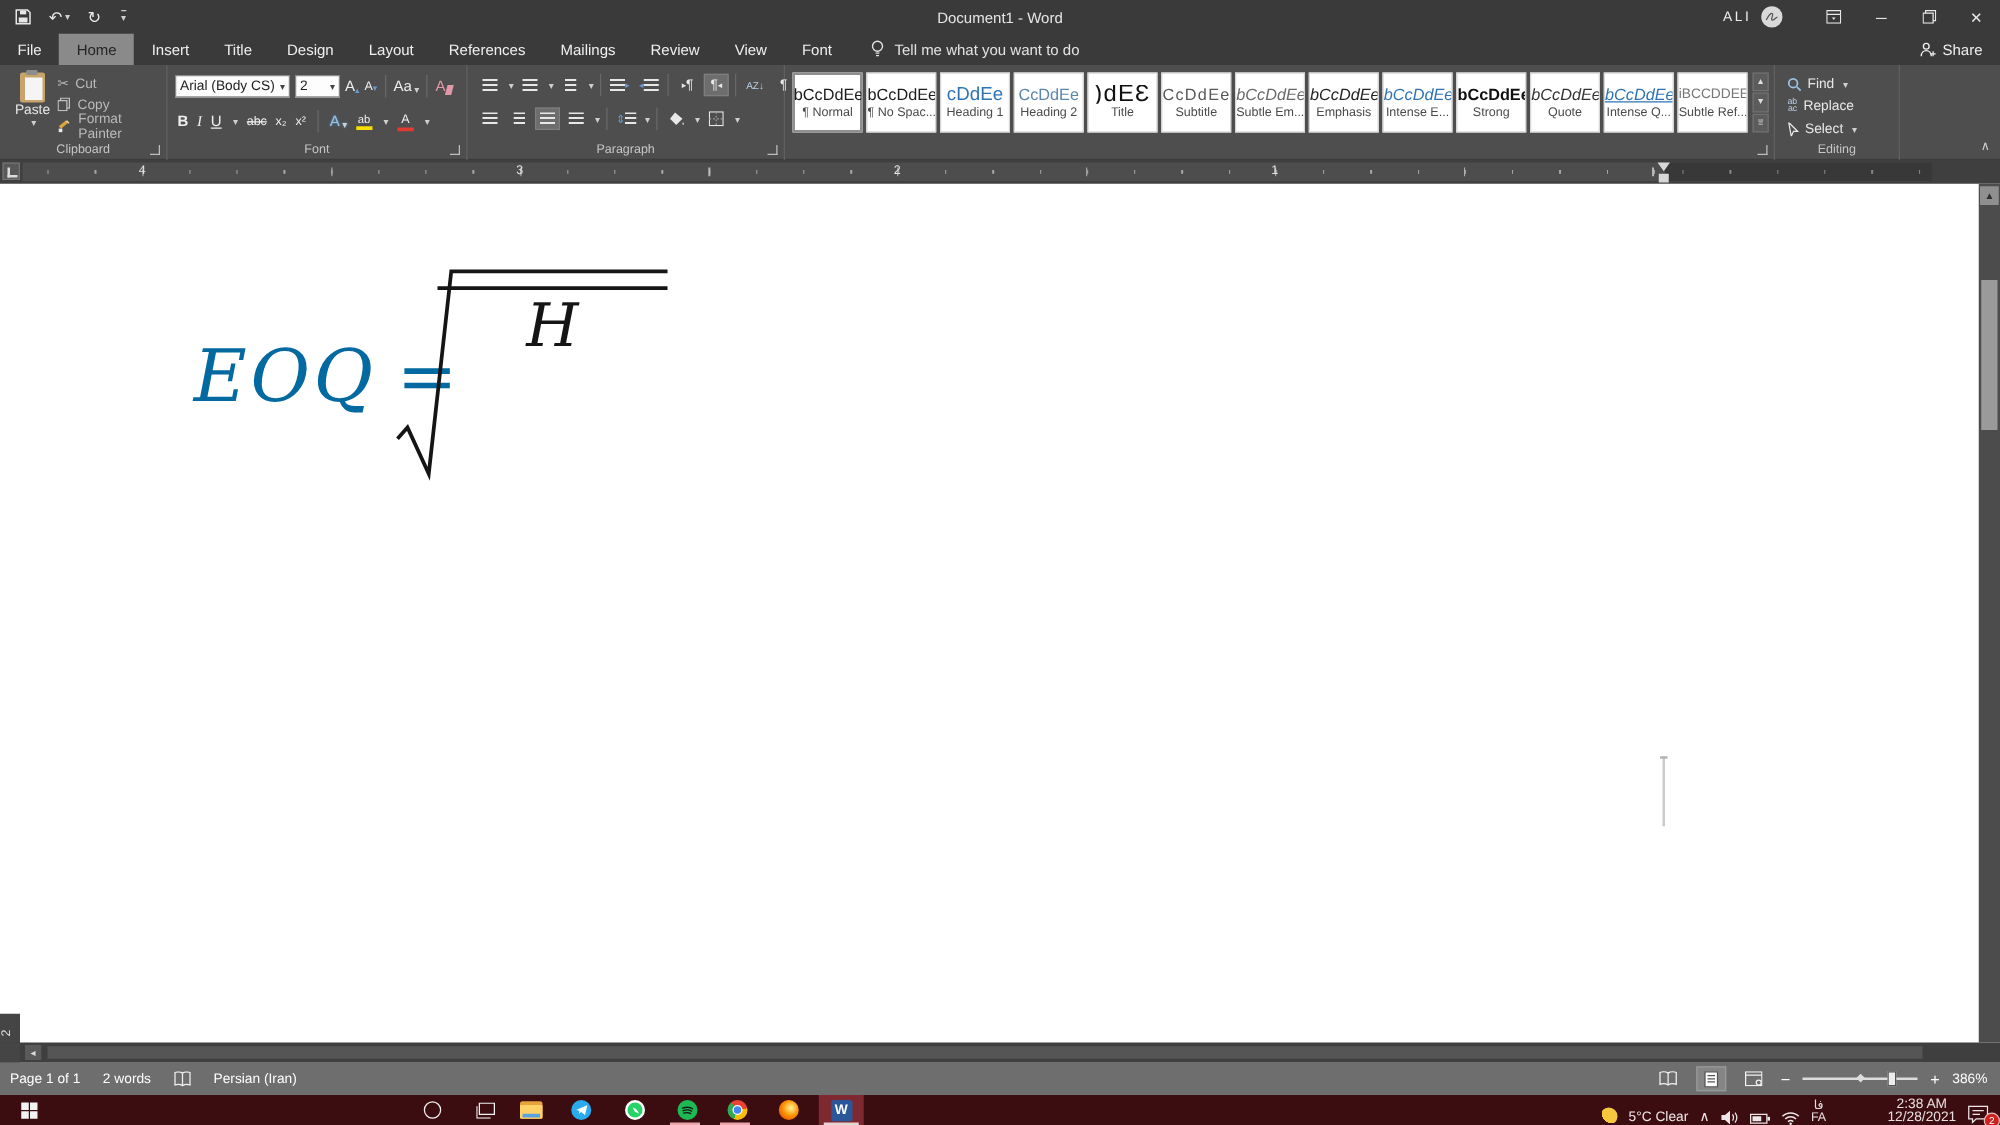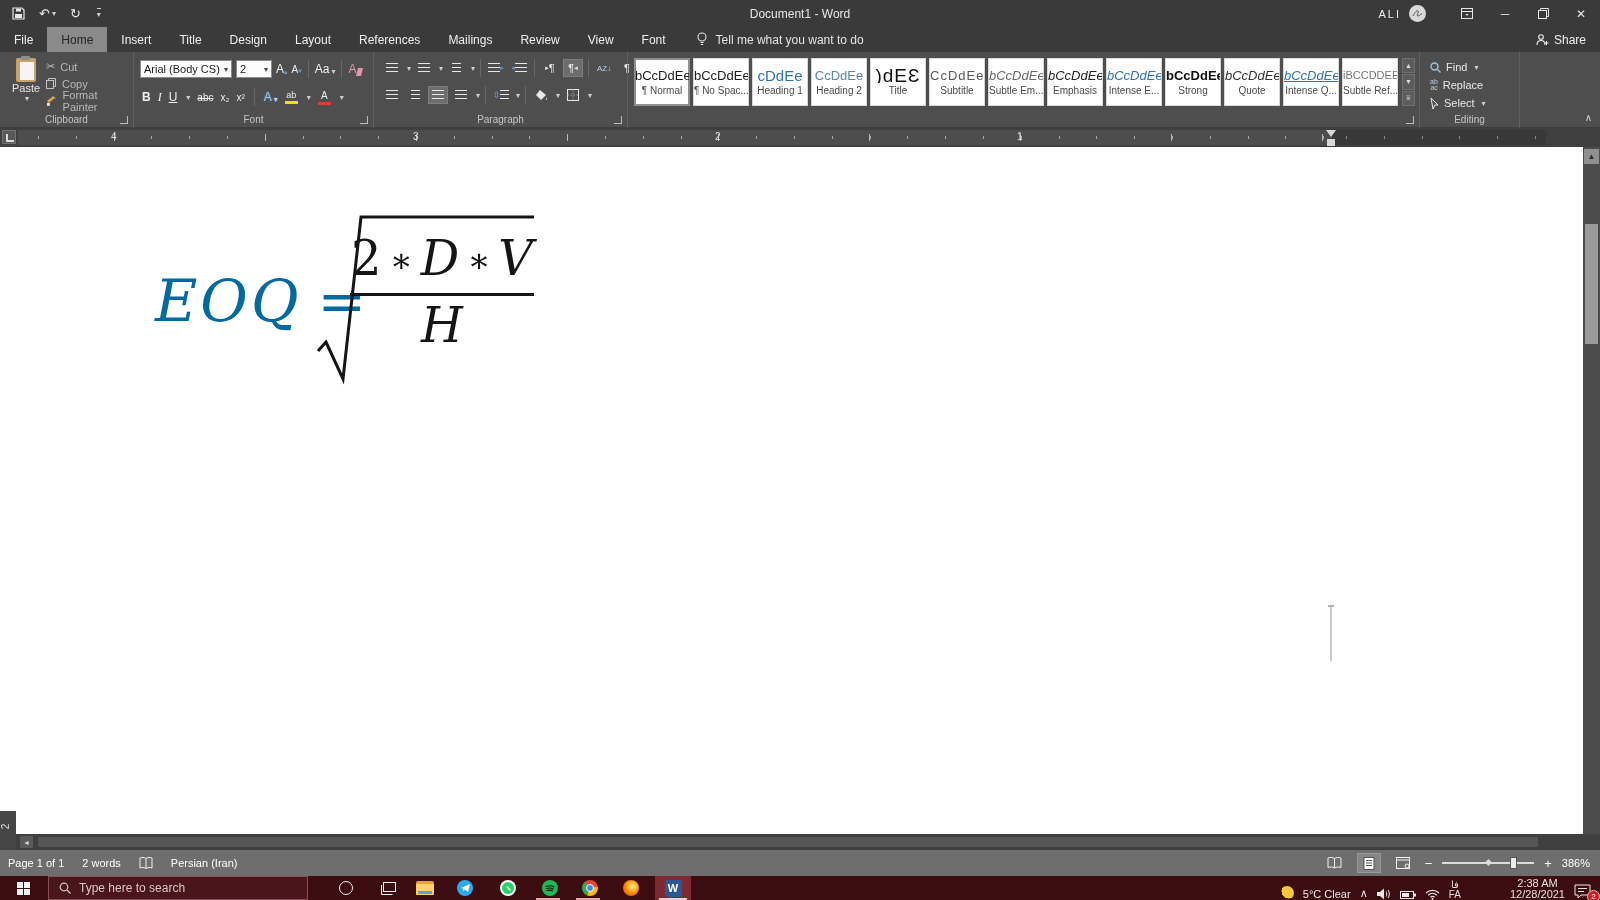--- a/index.html
+++ b/index.html
@@ -518,21 +518,20 @@
 
     <div>
       <div class="eq-lhs">
           <i>EOQ</i>
           <span class="eq-eq">=</span>
         </div>
       <svg class="radical-svg" width="224" height="175" viewBox="0 0 224 175">
         <polyline points="6,140 14,131 31,168 49,6 222,6" fill="none" stroke="#151515" stroke-width="3" stroke-linejoin="miter"></polyline>
       </svg>
       <div class="frac">
-        <div class="num"><span>2</span><span class="op">∗</span><i>D</i><span class="op">∗</span><i>V</i></div>
         <div class="bar"></div>
         <div class="den"><i>H</i></div>
       </div>
     </div>
 
     <div class="cursorline"></div>
 
     <div class="vscroll">
       <div class="up">▲</div>
       <div class="thumb"></div>
@@ -588,27 +587,20 @@
 
   <div id="taskbar">
     <div class="startbtn">
         <span class="winlogo">
           <div></div>
           <div></div>
           <div></div>
           <div></div>
         </span>
       </div>
-    <div class="searchbox">
-      <svg width="12" height="12" viewBox="0 0 12 12">
-          <circle cx="5" cy="5" r="3.8" fill="none" stroke="#d9c8c9" stroke-width="1.2"></circle>
-          <line x1="8" y1="8" x2="11.5" y2="11.5" stroke="#d9c8c9" stroke-width="1.2"></line>
-        </svg>
-      <span>Type here to search</span>
-    </div>
     <div class="tbic" style="left:326px;">
         <span style="width:14px;height:14px;border:1.5px solid #f2f2f2;border-radius:50%;"></span>
       </div>
     <div class="tbic" style="left:368px;">
       <svg width="15" height="13" viewBox="0 0 15 13">
           <rect x="2.5" y="0.5" width="12" height="9" fill="none" stroke="#f2f2f2"></rect>
           <path d="M0.5 3v9.5h11" fill="none" stroke="#f2f2f2"></path>
         </svg>
     </div>
 

